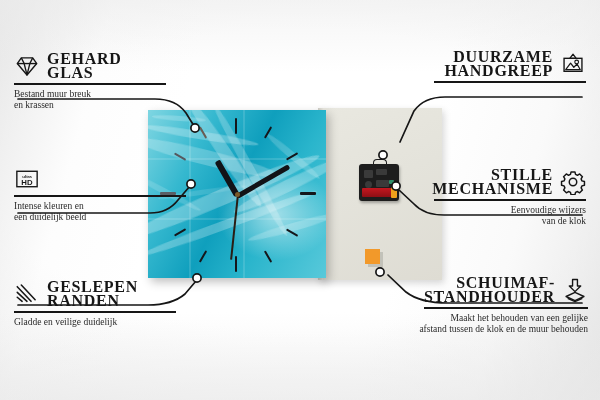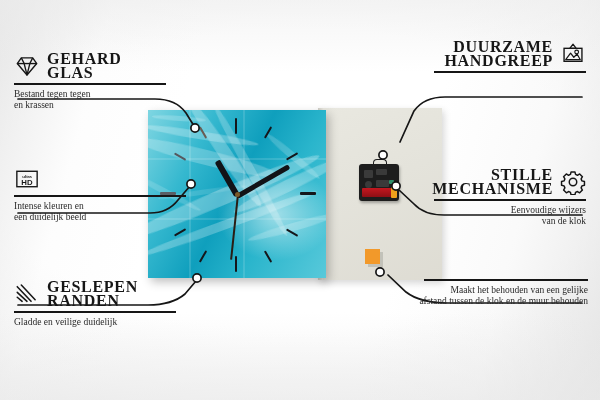--- a/index.html
+++ b/index.html
@@ -191,21 +191,21 @@
           <path d="M4 13 L16 27 L28 13 L23 6 L9 6 Z"></path>
               <path d="M4 13 H28"></path>
               <path d="M9 6 L12.5 13 L16 27 L19.5 13 L23 6"></path>
         </g>
           </svg>
       </span>
       <span class="co-title">GEHARD
 GLAS</span>
     </div>
     <div class="co-rule" style="width:152px;"></div>
-    <div class="co-desc">Bestand tegen tegen
+    <div class="co-desc">Bestand muur breuk
 en krassen</div>
   </div>
 
   <div class="callout left" style="left:14px;top:166px;width:190px;">
     <div class="co-head">
       <span class="ico">
         <svg viewBox="0 0 32 32">
           <rect x="3.5" y="6.5" width="25" height="19" fill="none" stroke="currentColor" stroke-width="1.7"></rect>
           <text x="16" y="14.4" font-family="Liberation Sans, sans-serif" font-size="5.4" font-weight="bold" text-anchor="middle" fill="currentColor">ultra</text>
           <text x="16" y="23" font-family="Liberation Sans, sans-serif" font-size="9.6" font-weight="bold" text-anchor="middle" fill="currentColor">HD</text>
@@ -229,21 +229,21 @@
         </g>
           </svg>
       </span>
       <span class="co-title">GESLEPEN
 RANDEN</span>
     </div>
     <div class="co-rule" style="width:162px;"></div>
     <div class="co-desc">Gladde en veilige duidelijk</div>
   </div>
 
-  <div class="callout right" style="left:416px;top:40px;width:170px;">
+  <div class="callout right" style="left:416px;top:50px;width:170px;">
     <div class="co-head">
       <span class="co-title">DUURZAME
 HANDGREEP</span>
       <span class="ico">
         <svg viewBox="0 0 32 32">
           <rect x="5" y="9" width="22" height="16" fill="none" stroke="currentColor" stroke-width="1.7"></rect>
           <path d="M16 4 L12 9 H20 Z" fill="none" stroke="currentColor" stroke-width="1.5" stroke-linejoin="round"></path>
           <path d="M7 23 L13 15 L17 20 L21 16 L25 23 Z" fill="none" stroke="currentColor" stroke-width="1.5" stroke-linejoin="round"></path>
           <circle cx="20.5" cy="13.5" r="2.3" fill="none" stroke="currentColor" stroke-width="1.4"></circle>
         </svg>
@@ -262,18 +262,31 @@
           <circle cx="16" cy="16" r="4.6" fill="none" stroke="currentColor" stroke-width="1.8"></circle>
         </svg>
       </span>
     </div>
     <div class="co-rule" style="width:152px;margin-left:18px;"></div>
     <div class="co-desc">Eenvoudige wijzers
 van de klok</div>
   </div>
 
   <div class="callout right" style="left:406px;top:276px;width:182px;">
+    <div class="co-head">
+      <span class="co-title">SCHUIMAF-
+STANDHOUDER</span>
+      <span class="ico">
+        <svg viewBox="0 0 32 32">
+            <g fill="none" stroke="currentColor" stroke-width="1.7" stroke-linejoin="round">
+          <path d="M13 3 h6 v8 h4 l-7 7 -7 -7 h4 Z"></path>
+          <path d="M16 19 L27 24 L16 29 L5 24 Z"></path>
+          <path d="M7 26.2 L16 30.2 L25 26.2"></path>
+        </g>
+          </svg>
+      </span>
+    </div>
     <div class="co-rule" style="width:164px;margin-left:18px;"></div>
     <div class="co-desc">Maakt het behouden van een gelijke
 afstand tussen de klok en de muur behouden</div>
   </div>
 
 </div>
 
 </body></html>

